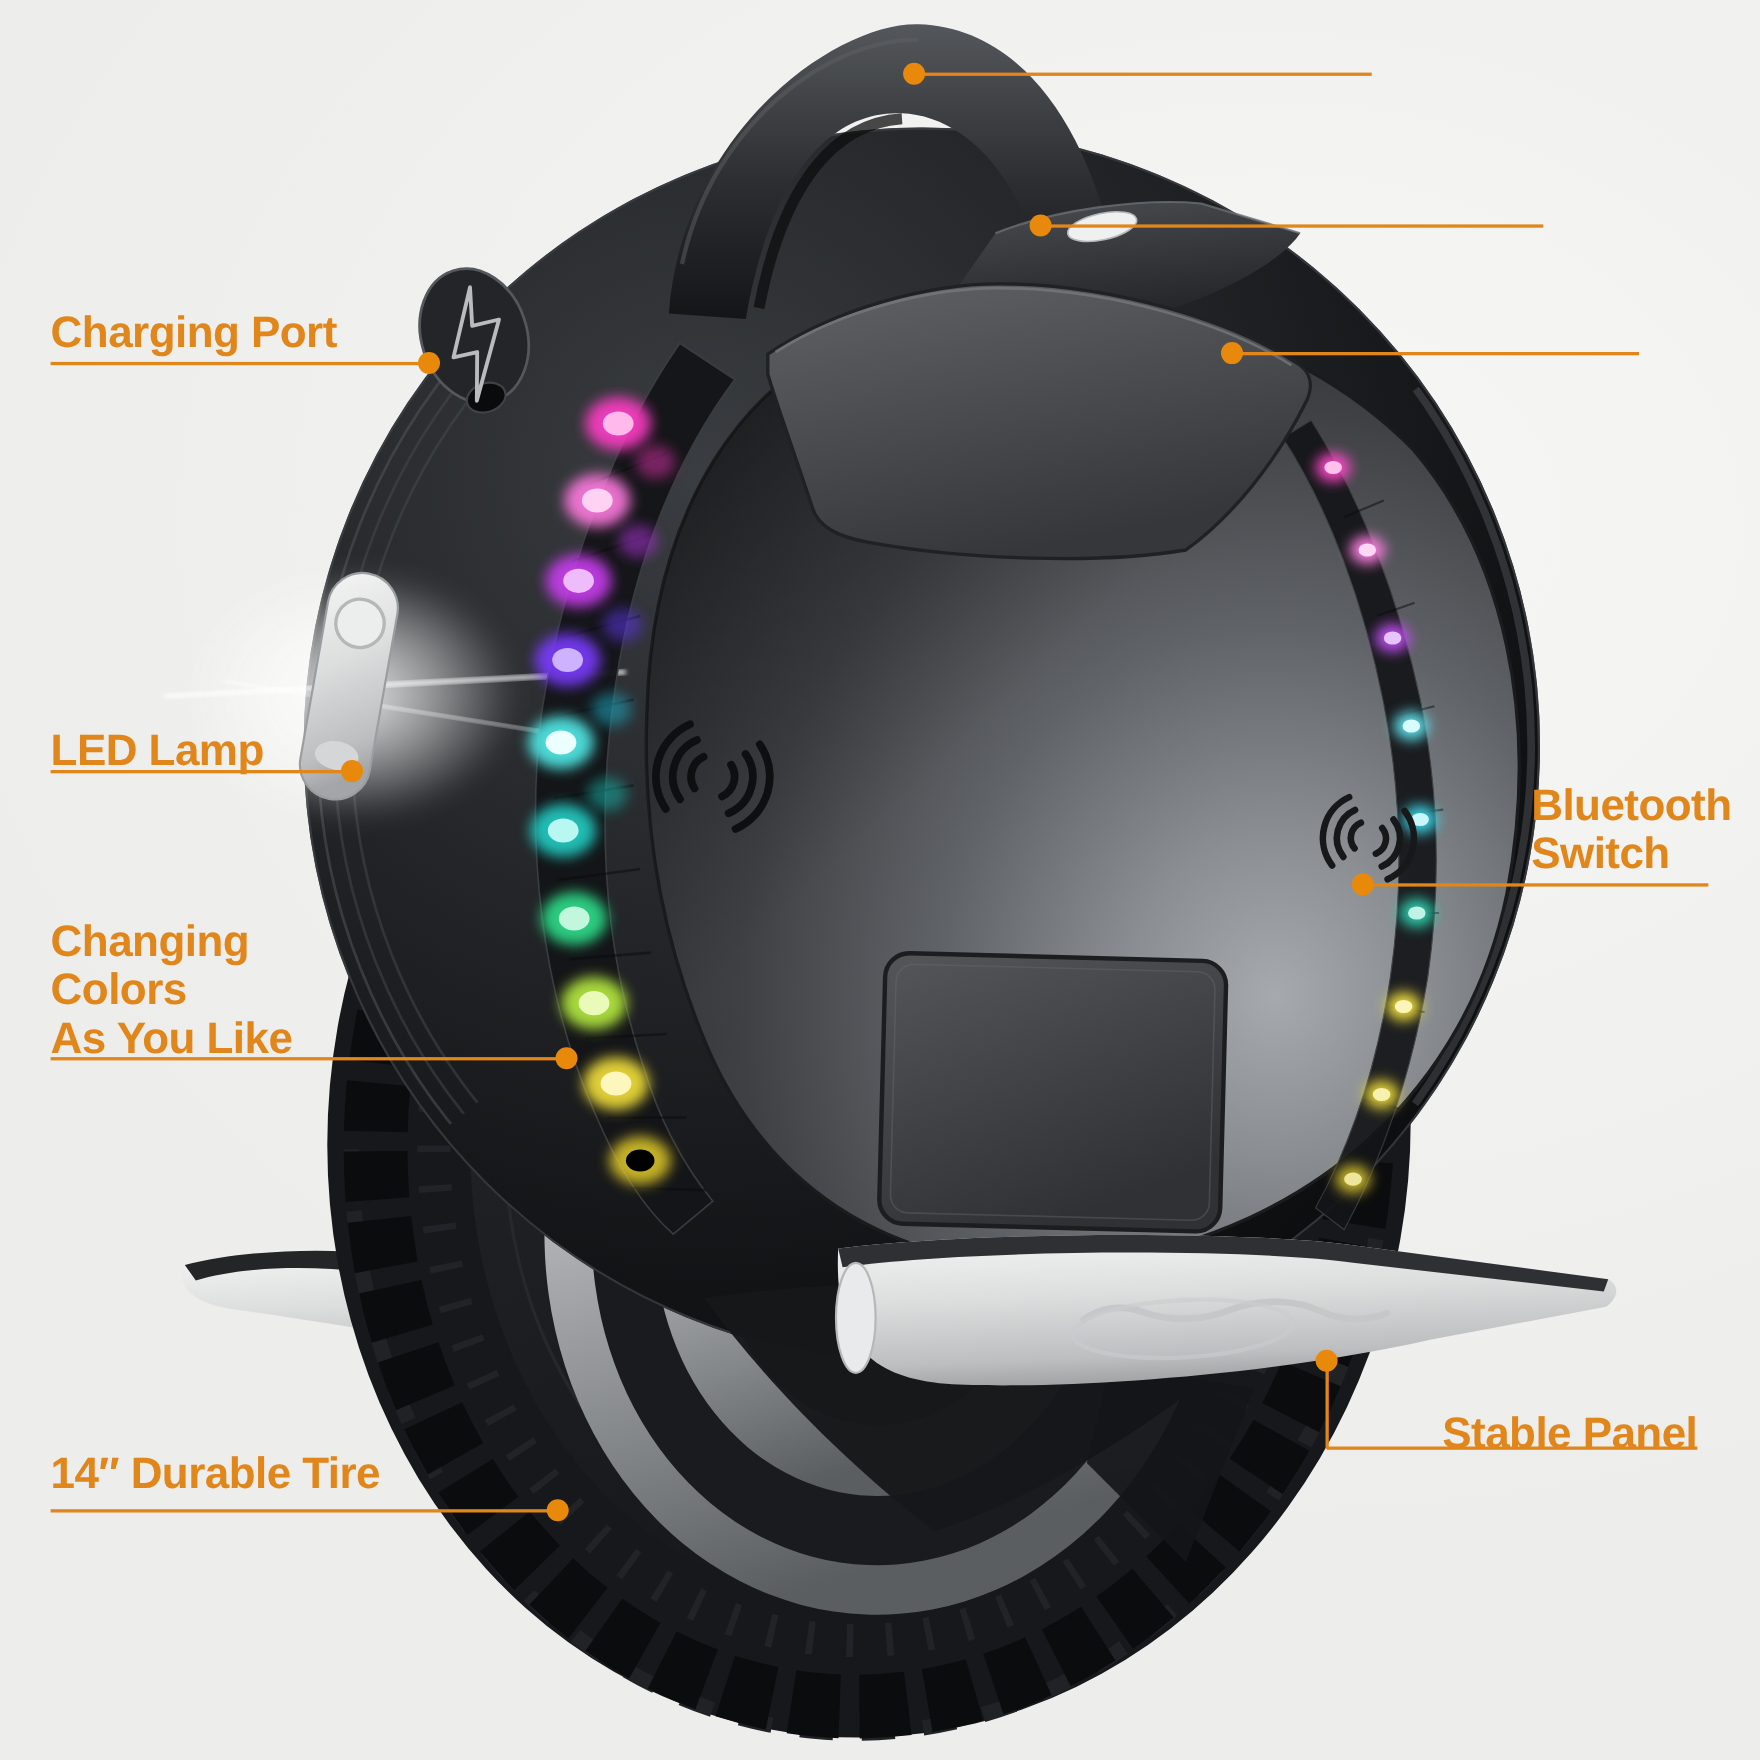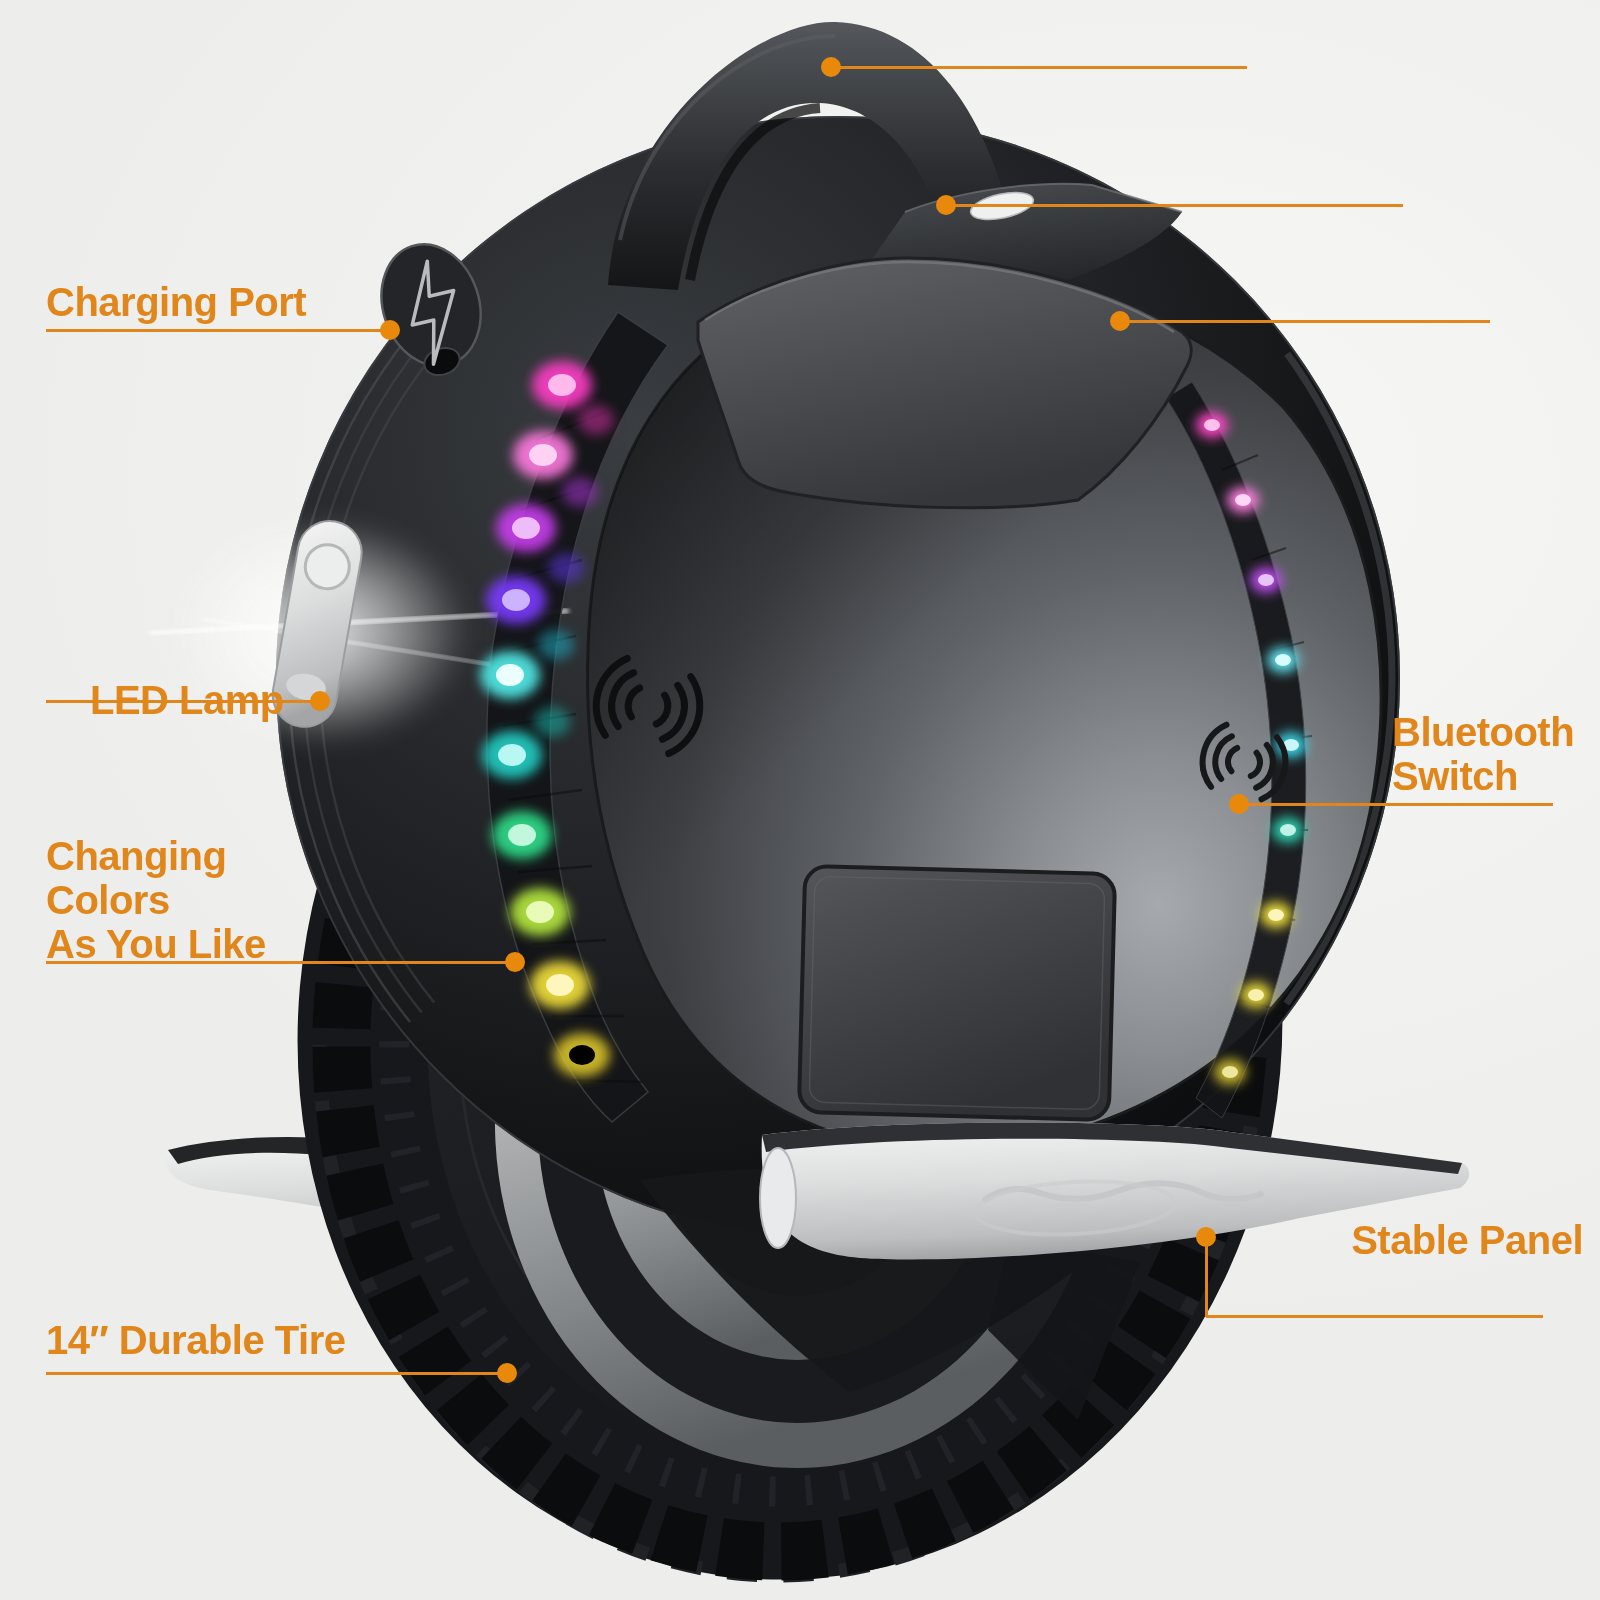--- a/index.html
+++ b/index.html
@@ -30,33 +30,33 @@
   #co2-dot{left:936px;top:195px;}
   
   #co3-text{left:1120px;top:272px;width:370px;}
   #co3-line{left:1120px;top:320px;width:370px;}
   #co3-dot{left:1110px;top:311px;}
   
   #co4-text{left:46px;top:280px;text-align:right;}
   #co4-line{left:46px;top:329px;width:344px;}
   #co4-dot{left:380px;top:320px;}
   
-  #co5-text{left:46px;top:678px;margin-left:44px;}
+  #co5-text{left:46px;top:660px;}
   #co5-line{left:46px;top:700px;width:274px;}
   #co5-dot{left:310px;top:691px;}
   
   #co6-text{left:46px;top:834px;}
   #co6-line{left:46px;top:961px;width:469px;}
   #co6-dot{left:505px;top:952px;}
   
   #co7-text{left:1392px;top:710px;}
   #co7-line{left:1239px;top:803px;width:314px;}
   #co7-dot{left:1229px;top:794px;}
   
-  #co8-text{left:1206px;top:1218px;width:337px;padding-left:40px;}
+  #co8-text{left:1206px;top:1281px;width:337px;}
   #co8-line{left:1206px;top:1315px;width:337px;}
   #co8-vline{left:1205px;top:1237px;height:80px;}
   #co8-dot{left:1196px;top:1227px;}
   
   #co9-text{left:46px;top:1318px;}
   #co9-line{left:46px;top:1372px;width:461px;}
   #co9-dot{left:497px;top:1363px;}
 </style>
 </head>
 <body>

